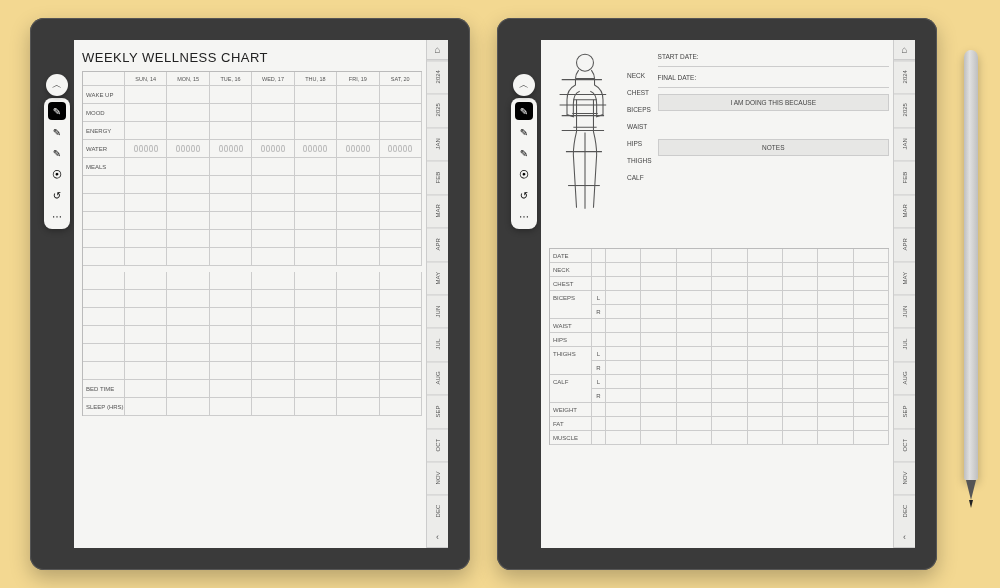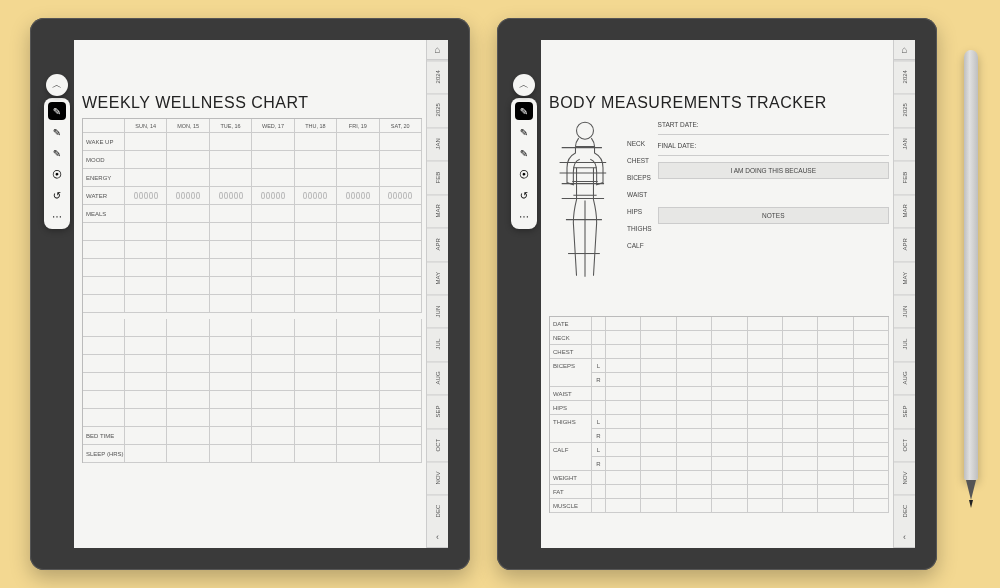--- a/index.html
+++ b/index.html
@@ -32,21 +32,21 @@
     border-left: 1px solid #ccc;
   }
   .side-tabs .tab {
     flex: 1; border-bottom: 1px solid #ccc;
     display:flex; align-items:center; justify-content:center;
     font-size:6px; color:#555; writing-mode: vertical-rl;
     transform: rotate(180deg);
   }
   .side-tabs .tab.icon { writing-mode: horizontal-tb; transform:none; flex:0 0 20px; font-size:10px; }
   .side-tabs .tab.bottom { flex:0 0 20px; writing-mode:horizontal-tb; transform:none; font-size:9px;}
-  .title { font-size: 16px; font-weight: 500; letter-spacing: .5px; margin-bottom: 6px; margin-top: 44px; }
+  .title { font-size: 13px; font-weight: 500; letter-spacing: .5px; margin-bottom: 6px; }
 
   
   .wgrid {
     border-top:1px solid #bbb; border-left:1px solid #bbb;
     width: 100%;
   }
   .wgrid .row { display:flex; }
   .wgrid .cell {
     border-right:1px solid #ccc; border-bottom:1px solid #ccc;
     flex:1; min-height:18px; font-size:6px; display:flex; align-items:center; justify-content:center; color:#555;
@@ -420,21 +420,20 @@
     <div class="up">︿</div>
     <div class="tool active">✎</div>
     <div class="tool">✎</div>
     <div class="tool">✎</div>
     <div class="tool">⦿</div>
     <div class="tool">↺</div>
     <div class="tool">⋯</div>
   </div>
   <div class="screen">
     <div class="page">
-      <div class="title">BODY MEASUREMENTS TRACKER</div>
 
       <div class="bm-top">
         <div class="figure">
           <svg viewBox="0 0 60 170">
             <g stroke="#555" stroke-width="1" fill="none">
               <circle cx="30" cy="12" r="8"></circle>
               <path d="M24 19 q-3 4 -3 8 M36 19 q3 4 3 8"></path>
               <path d="M21 27 h18 v6 q8 4 8 14 v14 l-6 2 v-12 q0 -10 -6 -12 M21 27 v6 q-8 4 -8 14 v14 l6 2 v-12 q0 -10 6 -12"></path>
               <path d="M19 47 h22 M18 60 h24 M19 73 h22"></path>
               <path d="M22 47 v30 q-3 12 -3 22 l3 50 M38 47 v30 q3 12 3 22 l-3 50"></path>

